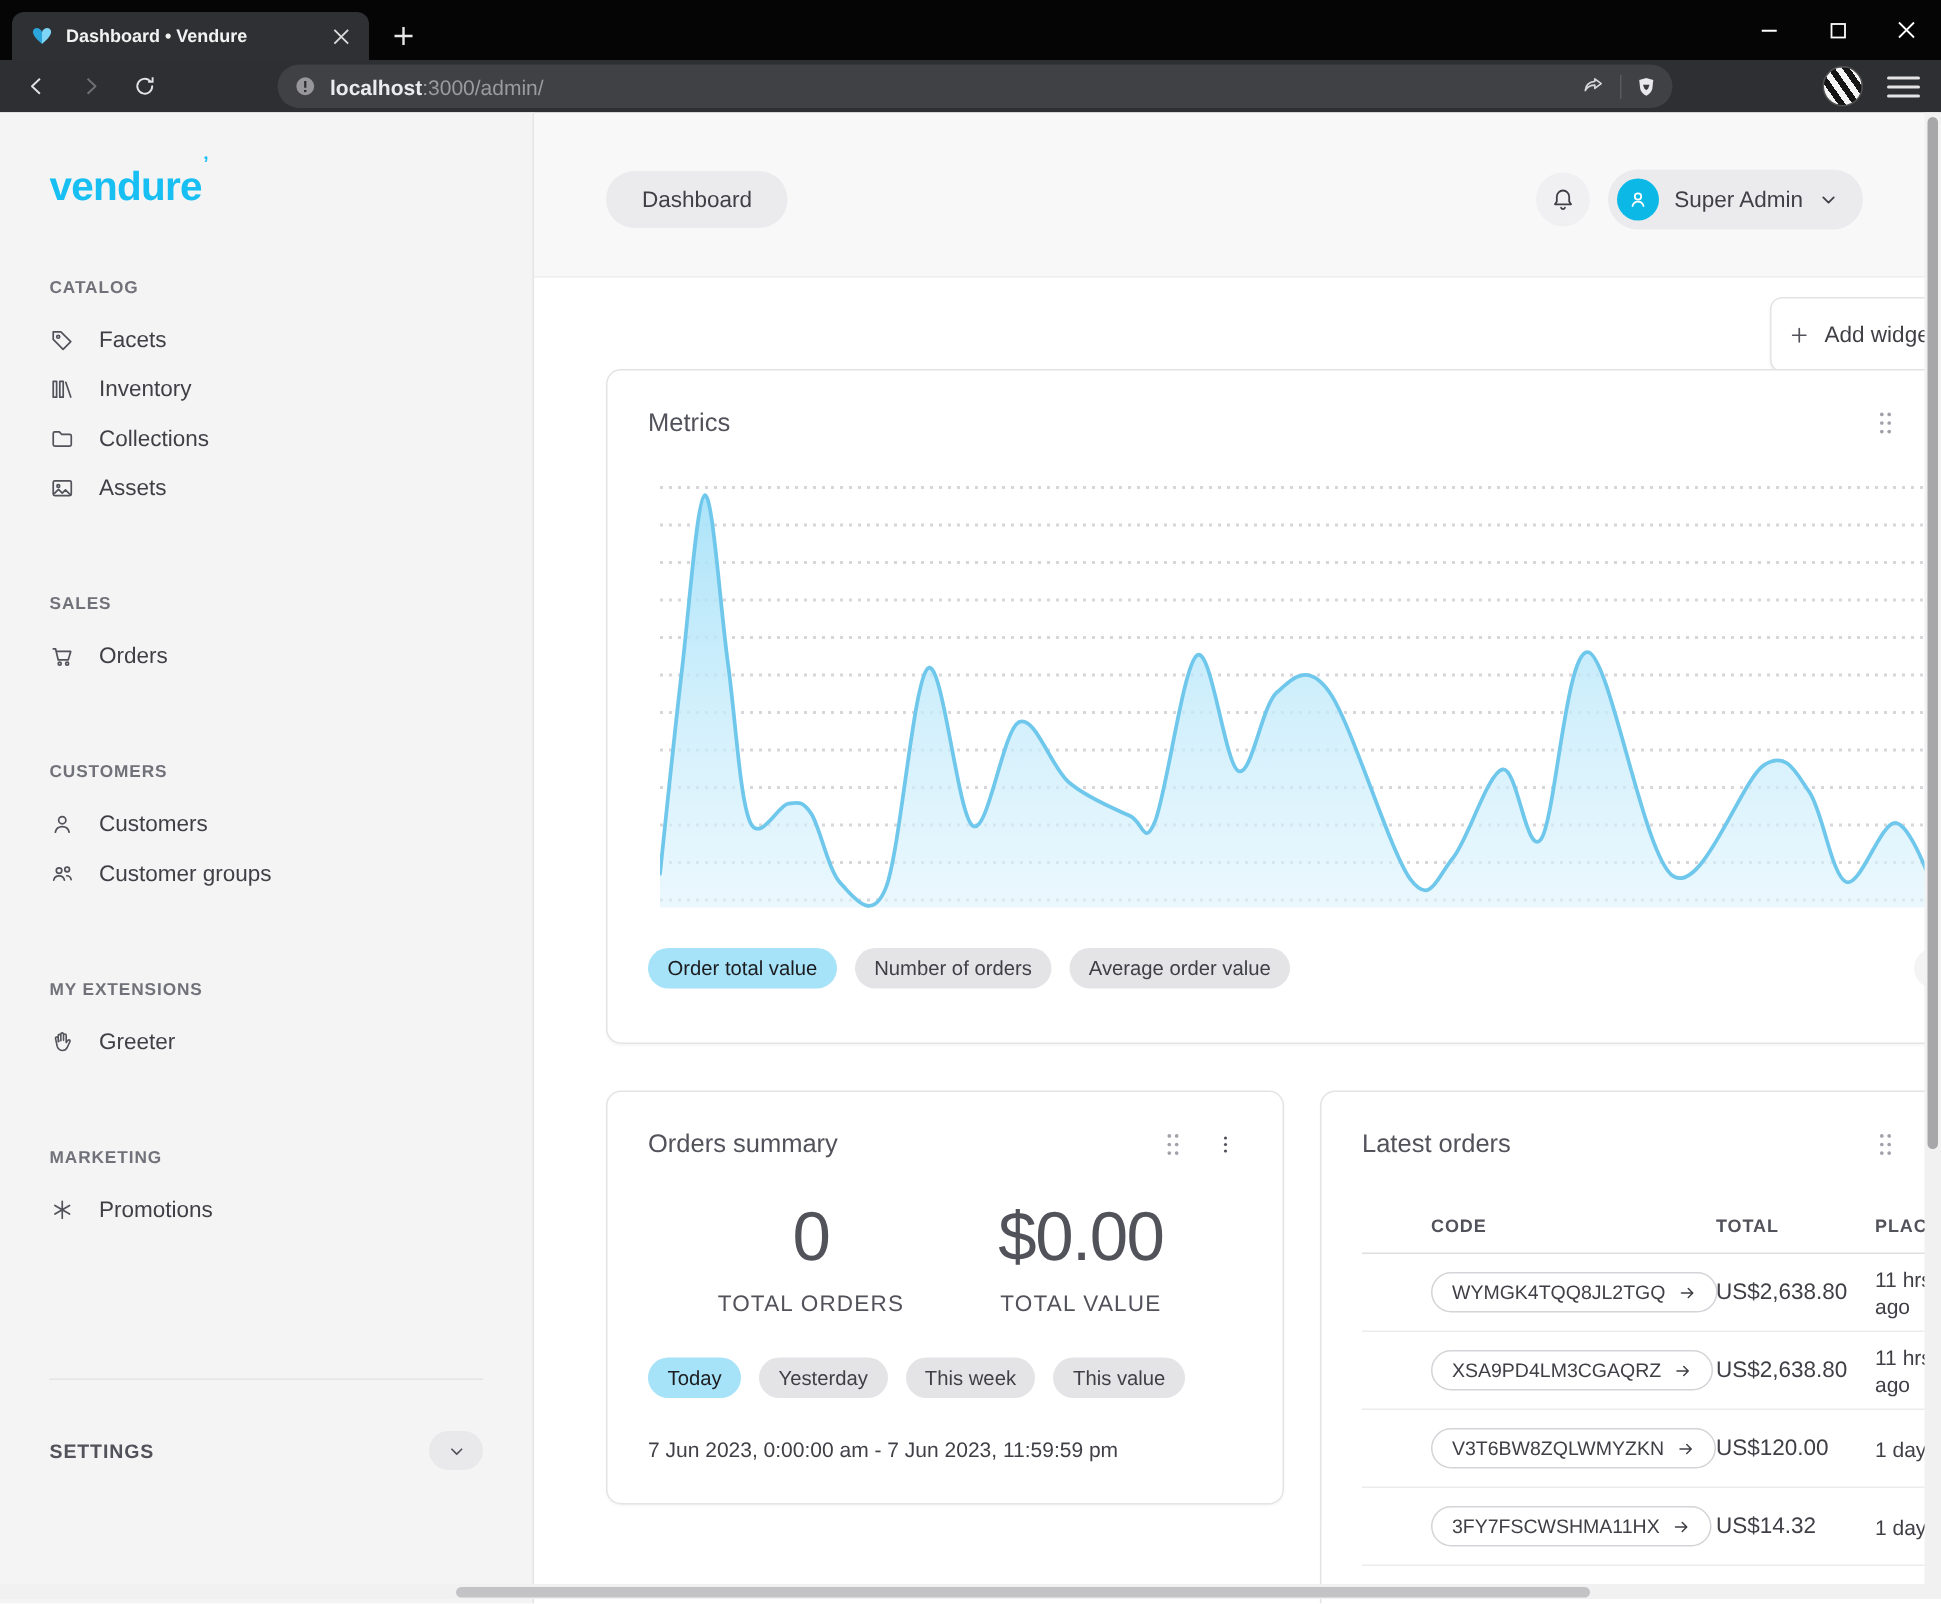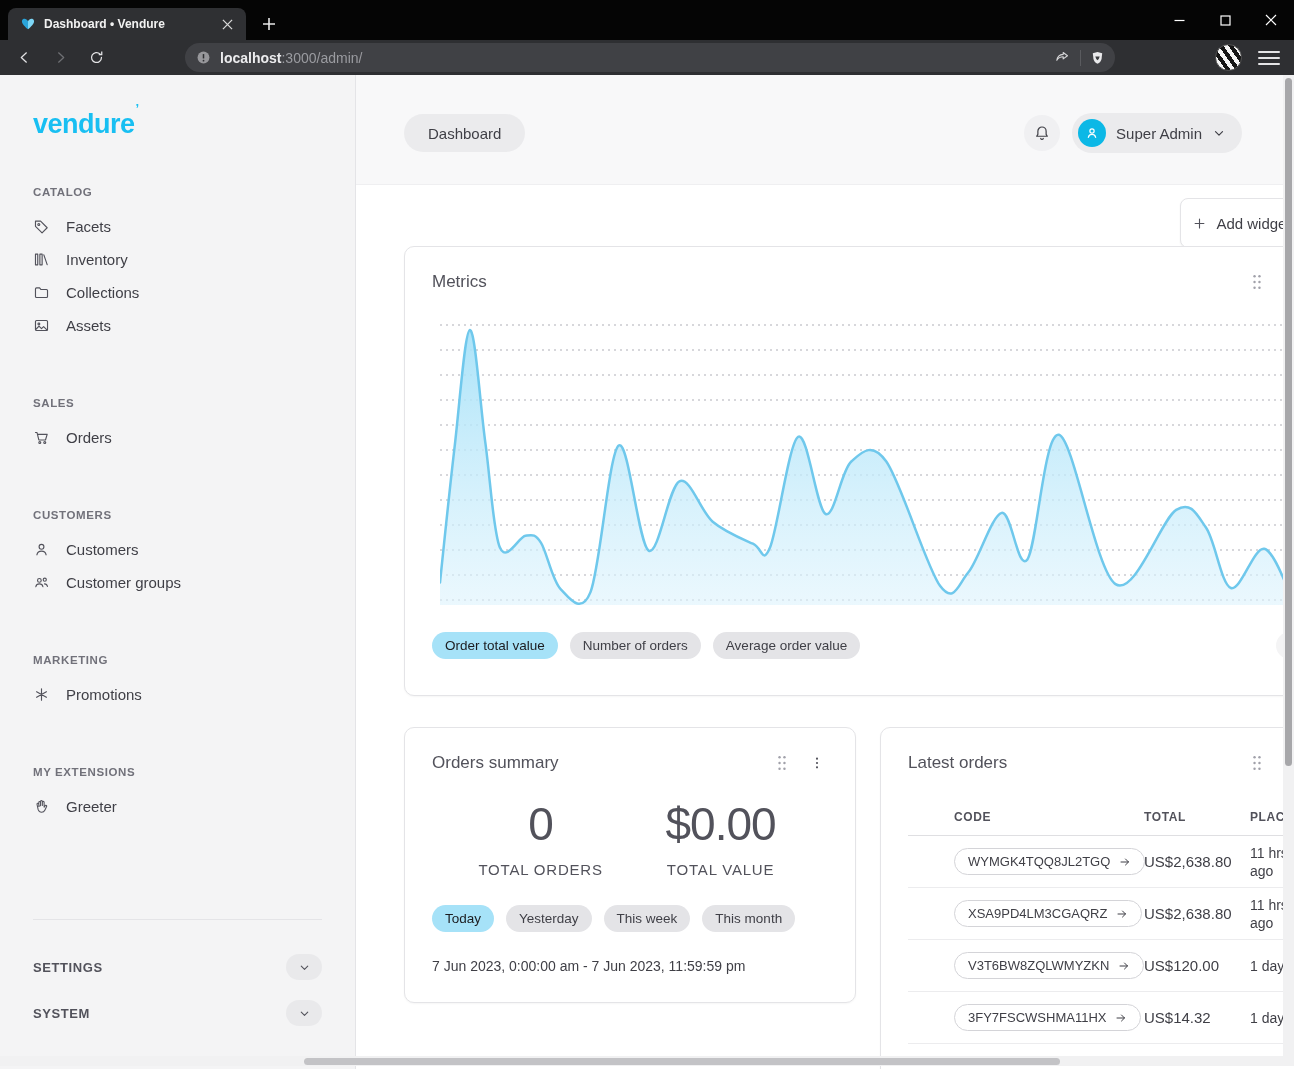--- a/index.html
+++ b/index.html
@@ -282,51 +282,43 @@
               <circle cx="9" cy="9" r="2.6"></circle>
               <path d="M4 18c.5-2.6 2.4-4 5-4s4.5 1.4 5 4"></path>
               <circle cx="16.6" cy="8" r="2.2"></circle>
               <path d="M16.2 13.9c2.3.1 3.7 1.4 4.2 3.6"></path>
             </svg>
           <span>Customer groups</span>
         </div>
       </div>
 
       <div class="nav-section">
+        <div class="nav-head">MY EXTENSIONS</div>
+        <div class="nav-item">
+          <svg width="17" height="17" viewBox="0 0 24 24" fill="none" stroke="currentColor" stroke-width="1.5" stroke-linecap="round" stroke-linejoin="round">
+              <path d="M8.2 12V6.3a1.25 1.25 0 012.5 0V11M10.7 10.5V4.9a1.25 1.25 0 012.5 0v5.6M13.2 10.7V6a1.25 1.25 0 012.5 0v6.6M15.7 12.8l1.5-2a1.15 1.15 0 012 1.2l-2.5 5.3a5 5 0 01-4.5 2.9c-2.7 0-4.1-1.4-4.9-3.7L5.7 9a1.15 1.15 0 012.2-.7l1 3.2"></path>
+            </svg>
+          <span>Greeter</span>
+        </div>
+      </div>
+
+      <div class="nav-section">
         <div class="nav-head">MARKETING</div>
         <div class="nav-item">
           <svg width="17" height="17" viewBox="0 0 24 24" fill="none" stroke="currentColor" stroke-width="1.6" stroke-linecap="round">
               <path d="M12 4v16M5.1 8l13.8 8M18.9 8L5.1 16"></path>
             </svg>
           <span>Promotions</span>
         </div>
       </div>
 
-      <div class="nav-section">
-        <div class="nav-head">MY EXTENSIONS</div>
-        <div class="nav-item">
-          <svg width="17" height="17" viewBox="0 0 24 24" fill="none" stroke="currentColor" stroke-width="1.5" stroke-linecap="round" stroke-linejoin="round">
-              <path d="M8.2 12V6.3a1.25 1.25 0 012.5 0V11M10.7 10.5V4.9a1.25 1.25 0 012.5 0v5.6M13.2 10.7V6a1.25 1.25 0 012.5 0v6.6M15.7 12.8l1.5-2a1.15 1.15 0 012 1.2l-2.5 5.3a5 5 0 01-4.5 2.9c-2.7 0-4.1-1.4-4.9-3.7L5.7 9a1.15 1.15 0 012.2-.7l1 3.2"></path>
-            </svg>
-          <span>Greeter</span>
-        </div>
-      </div>
-
       <div class="side-divider"></div>
 
       <div class="collapse-row one">
         <span class="collapse-label">SETTINGS</span>
-        <span class="collapse-btn">
-          <svg width="13" height="13" viewBox="0 0 24 24" fill="none" stroke="currentColor" stroke-width="2" stroke-linecap="round" stroke-linejoin="round">
-              <path d="M6 9.5l6 6 6-6"></path>
-            </svg>
-        </span>
-      </div>
-      <div class="collapse-row two">
-        <span class="collapse-label">SYSTEM</span>
         <span class="collapse-btn">
           <svg width="13" height="13" viewBox="0 0 24 24" fill="none" stroke="currentColor" stroke-width="2" stroke-linecap="round" stroke-linejoin="round">
               <path d="M6 9.5l6 6 6-6"></path>
             </svg>
         </span>
       </div>
     </div>
 
     <div class="main">
       <div class="page-head">
@@ -451,21 +443,21 @@
           </div>
           <div class="stat">
             <div class="stat-num">$0.00</div>
             <div class="stat-label">TOTAL VALUE</div>
           </div>
         </div>
         <div class="chip-row">
           <span class="chip sel">Today</span>
           <span class="chip">Yesterday</span>
           <span class="chip">This week</span>
-          <span class="chip">This month</span>
+          <span class="chip">This value</span>
         </div>
         <div class="date-range">7 Jun 2023, 0:00:00 am - 7 Jun 2023, 11:59:59 pm</div>
       </div>
 
       <div class="card latest-card">
         <div class="card-head">
           <span class="card-title">Latest orders</span>
           <span class="card-icons">
             <svg width="14" height="18" viewBox="0 0 16 22" fill="#a1a1aa">
                 <circle cx="5" cy="4" r="1.5"></circle>

